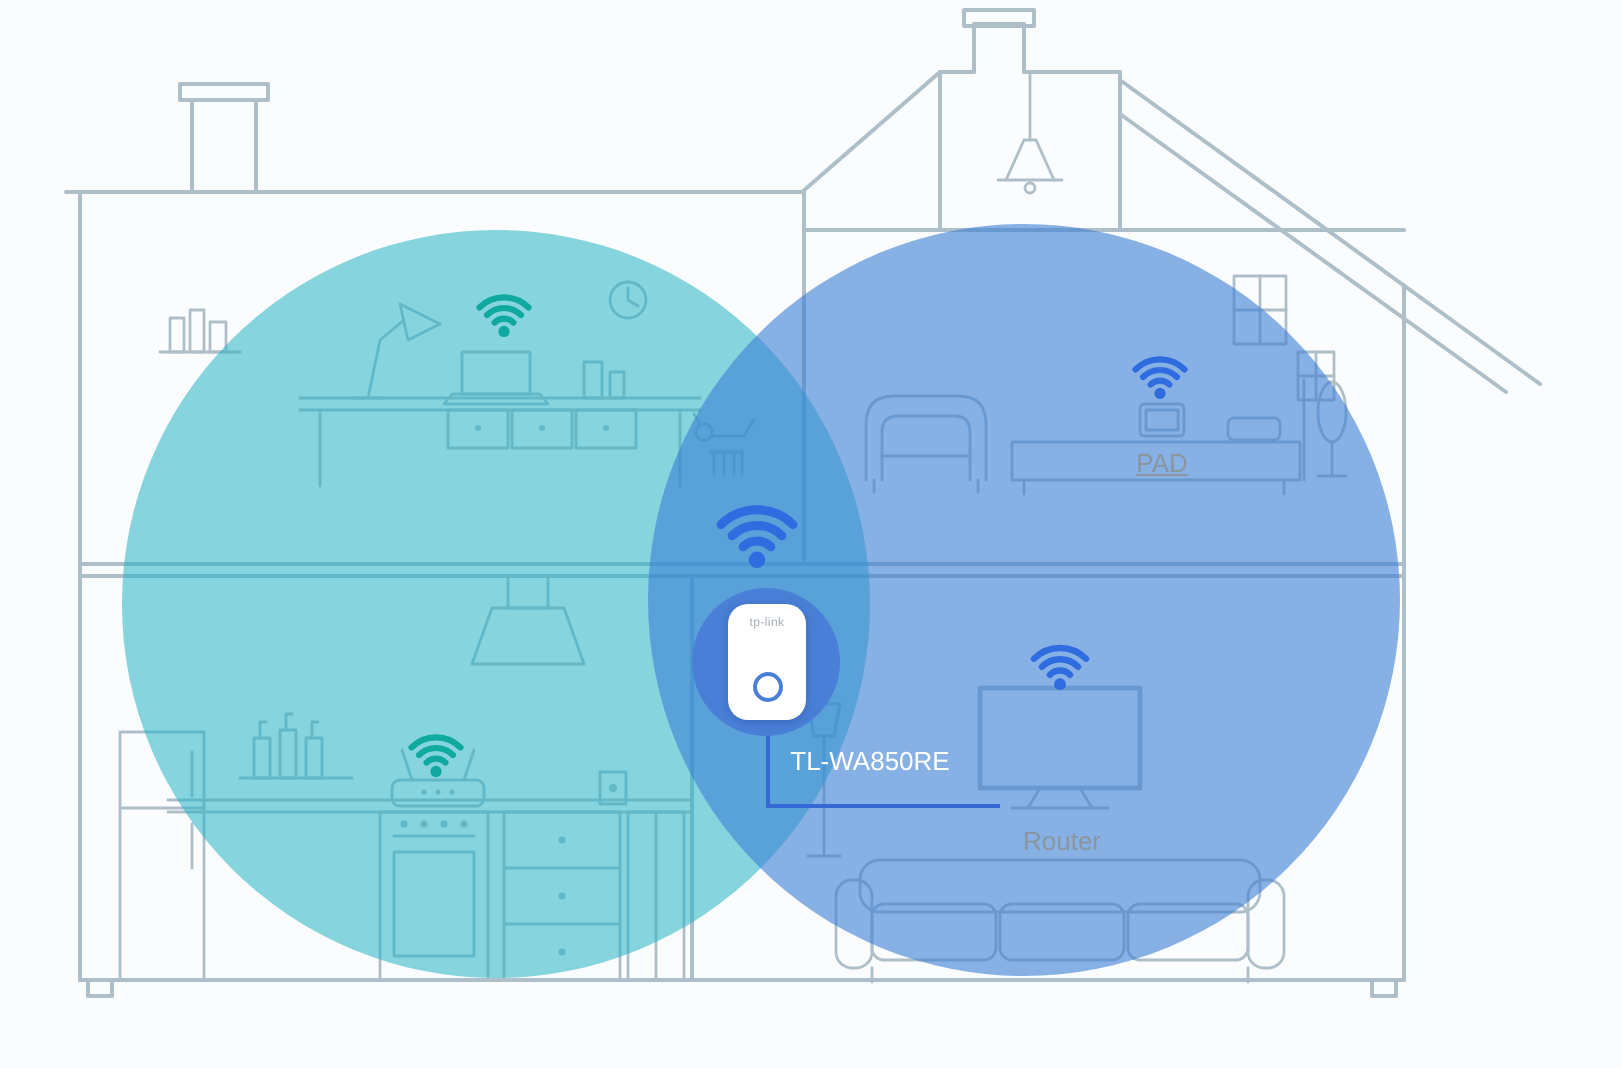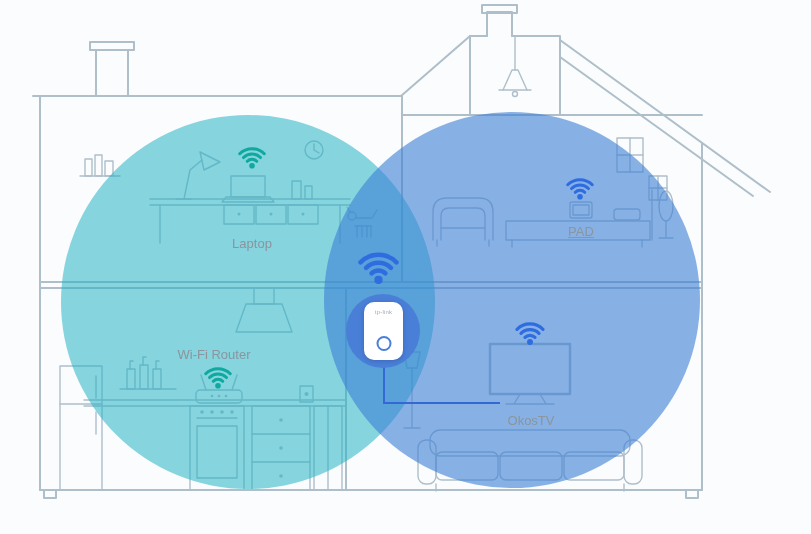--- a/index.html
+++ b/index.html
@@ -249,18 +249,17 @@
     <svg viewBox="0 0 24 19">
         <use href="#wifiSym"></use>
       </svg>
   </div>
   <div class="wifi teal" style="left:202px; top:364px; width:32px;">
     <svg viewBox="0 0 24 19">
         <use href="#wifiSym"></use>
       </svg>
   </div>
 
-  <div class="device-label" style="left:192px; top:236px; width:120px;">Laptop</div>
   <div class="device-label" style="left:541px; top:224px; width:80px;text-decoration:underline;">PAD</div>
-  <div class="device-label" style="left:144px; top:347px; width:140px;">Wi-Fi Router</div>
-  <div class="device-label" style="left:481px; top:413px; width:100px;">OkosTV</div>
+  <div class="device-label on-dark" style="left:373px; top:373px; width:124px;">TL-WA850RE</div>
+  <div class="device-label" style="left:481px; top:413px; width:100px;">Router</div>
 
 </div>
 
 </body></html>

